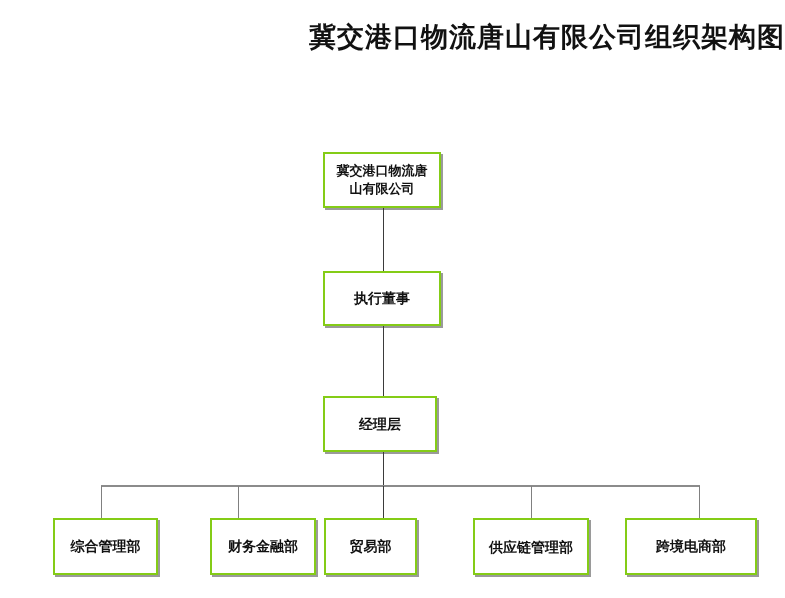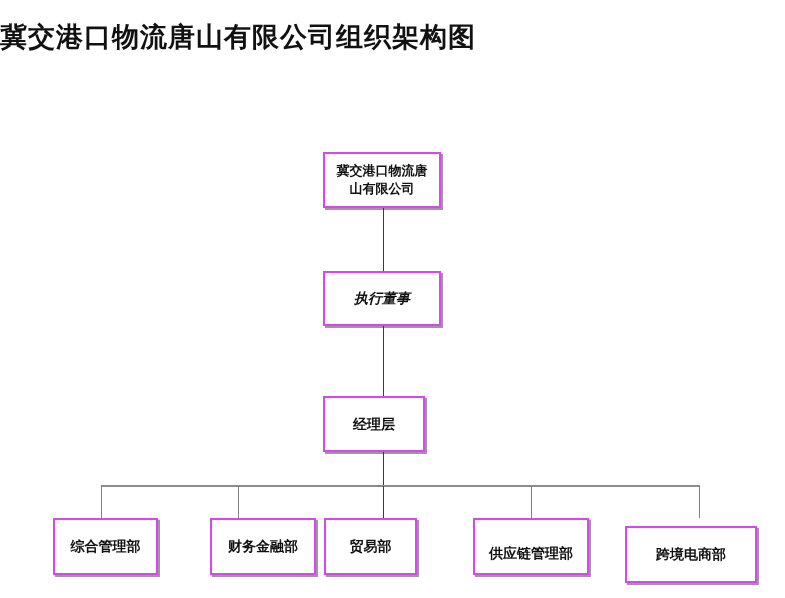--- a/index.html
+++ b/index.html
@@ -20,64 +20,64 @@
     position: absolute;
     inset: 0;
   }
 
   
   .chart-title {
     position: absolute;
     left: 0;
     top: 20px;
     width: 785px;
-    text-align: left;
+    text-align: right;
     font-size: 27px;
     font-weight: 700;
     letter-spacing: 1px;
     line-height: 34px;
     color: #111111;
     font-family: "DejaVu Serif", "Liberation Serif", serif;
     white-space: nowrap;
   }
 
   
   .node {
     position: absolute;
     box-sizing: border-box;
     background: #ffffff;
-    border: 2px solid #d946ef;
+    border: 2px solid #84cc16;
     box-shadow: 2px 2px 0 0 #9a9a9a;
     display: flex;
     align-items: center;
     justify-content: center;
     text-align: center;
     font-weight: 700;
     font-size: 14px;
     line-height: 19px;
     color: #111111;
     font-family: "DejaVu Serif", "Liberation Serif", serif;
-    padding: 10px 4px;
+    padding: 16px 4px;
   }
   .node .node-label {
     display: block;
     width: 100%;
     white-space: pre-line;
   }
 
   .node-root   { left: 323px; top: 152px; width: 118px; height: 56px; font-size: 13px; line-height: 18px; }
-  .node-l2     { left: 323px; top: 271px; width: 118px; height: 55px; font-style: italic; }
-  .node-l3     { left: 323px; top: 396px; width: 102px; height: 56px; }
+  .node-l2     { left: 323px; top: 271px; width: 118px; height: 55px; }
+  .node-l3     { left: 323px; top: 396px; width: 114px; height: 56px; }
 
   .node-dept   { top: 518px; height: 57px; }
   .dept-0 { left: 53px;  width: 105px; justify-content: flex-end; }
   .dept-1 { left: 185px; width: 106px; margin-left: 25px; }
   .dept-2 { left: 324px; width: 93px; }
   .dept-3 { left: 473px; width: 116px; align-items: flex-end; }
-  .dept-4 { left: 625px; width: 132px; margin-top: 8px; }
+  .dept-4 { left: 625px; width: 132px; }
 
   
   .conn-v {
     position: absolute;
     width: 1px;
     background: #3b3b3b;
   }
   .conn-v-thin {
     position: absolute;
     width: 1px;

